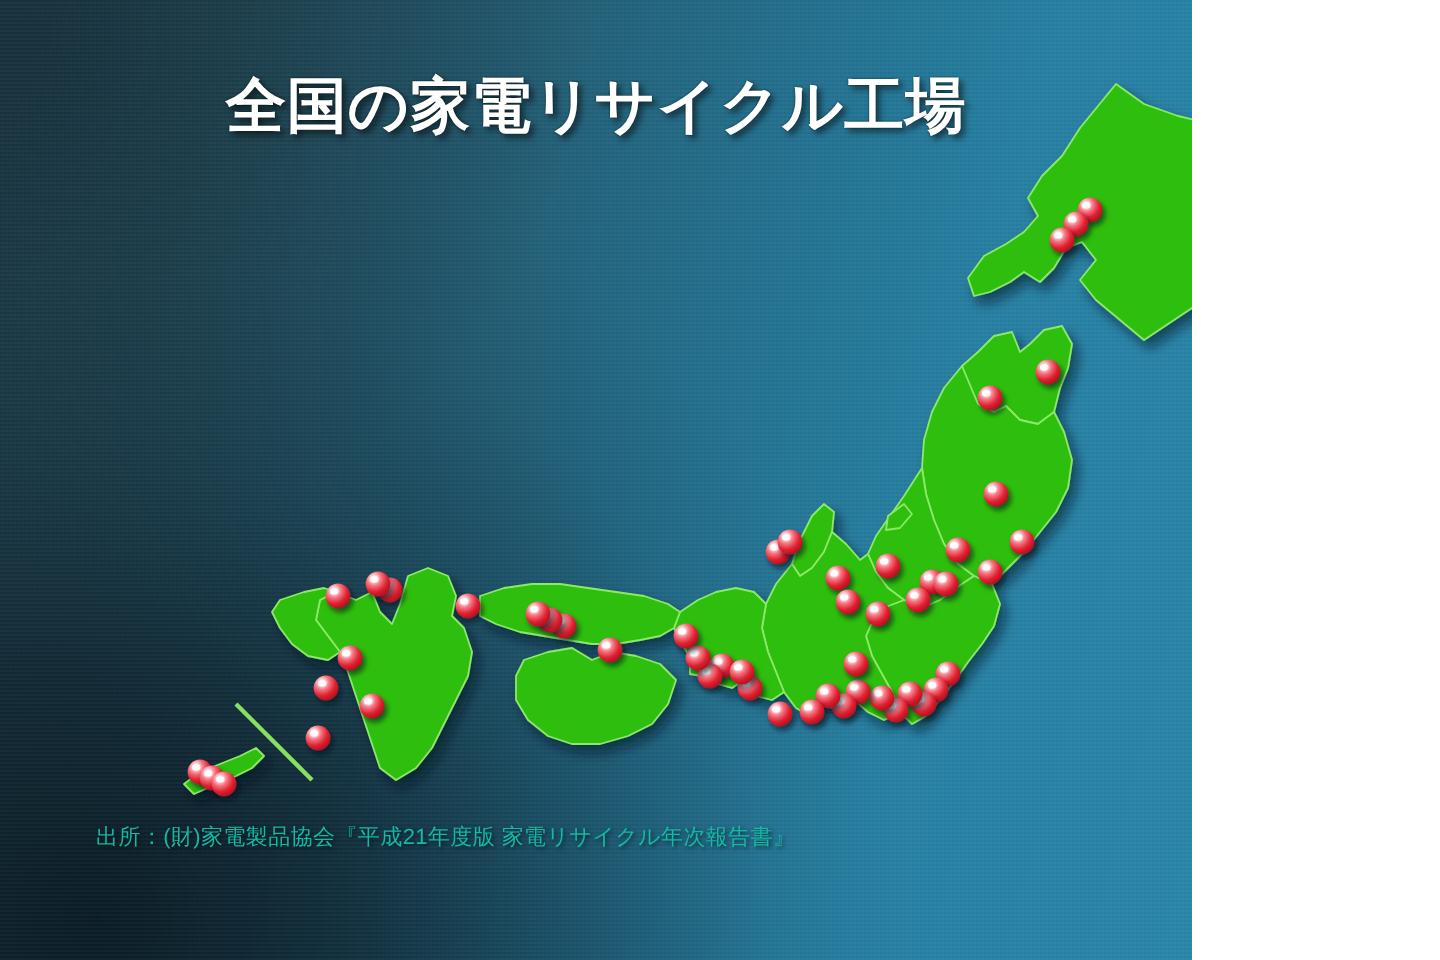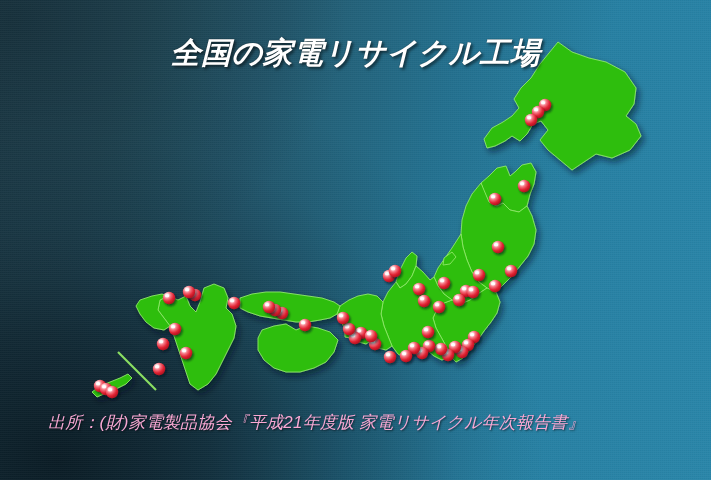--- a/index.html
+++ b/index.html
@@ -2,23 +2,22 @@
 <html><head>
 <meta charset="utf-8">
 <title>全国の家電リサイクル工場</title>
 <style>
   html,body{margin:0;padding:0;}
   body{
     width:720px;height:480px;overflow:hidden;
     font-family:"Liberation Sans","DejaVu Sans",sans-serif;
   }
   #slide{
-    position:relative;width:711px;height:480px;overflow:hidden;
+    position:relative;width:596px;height:480px;overflow:hidden;
     background:#23444f;
-    font-style:italic;
   }
   
   #bg-base{
     position:absolute;inset:0;
     background:linear-gradient(105deg,
       #22424e 0%,
       #244b59 16%,
       #23596e 34%,
       #23708e 56%,
       #2780a3 74%,
@@ -53,21 +52,21 @@
   #title{
     position:absolute;left:0;right:0;top:33px;
     text-align:center;
     font-size:30px;font-weight:bold;color:#ffffff;
     letter-spacing:.5px;
     text-shadow:2px 2px 3px rgba(0,0,0,.55), 0 0 1px rgba(0,0,0,.7);
     white-space:nowrap;
   }
   #source{
     position:absolute;left:48px;top:411px;
-    font-size:17px;color:#f9a8d4;font-weight:normal;
+    font-size:11px;color:#14b8a6;font-weight:normal;
     letter-spacing:.2px;
     text-shadow:1px 1px 2px rgba(0,0,0,.6);
     white-space:nowrap;
   }
 
   #map-wrap{position:absolute;left:0;top:0;width:720px;height:480px;}
   svg.map{position:absolute;left:0;top:0;width:720px;height:480px;display:block;}
 
   .pref{
     fill:#2fbe0a;

